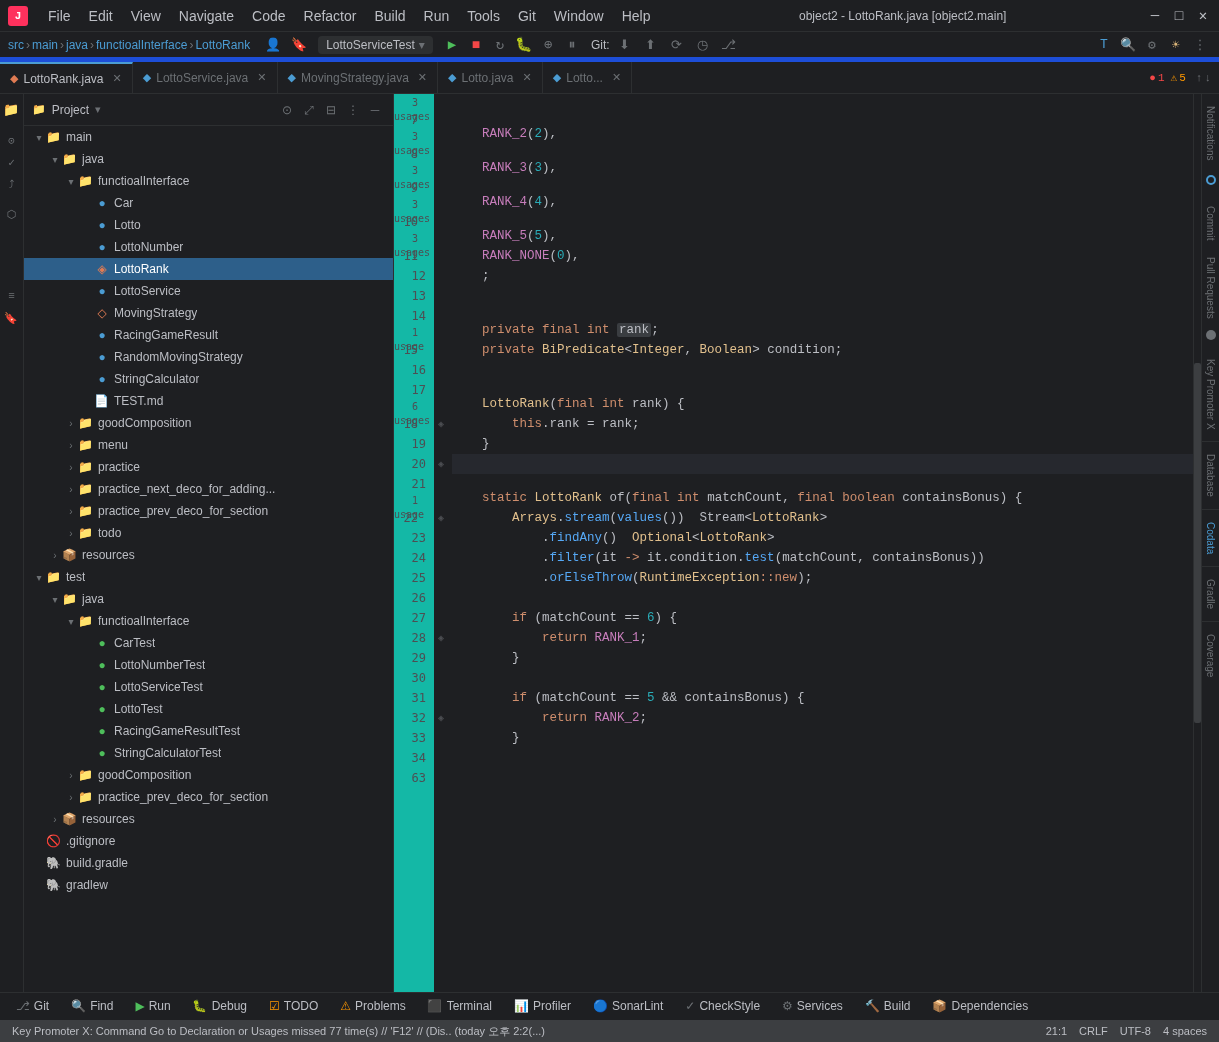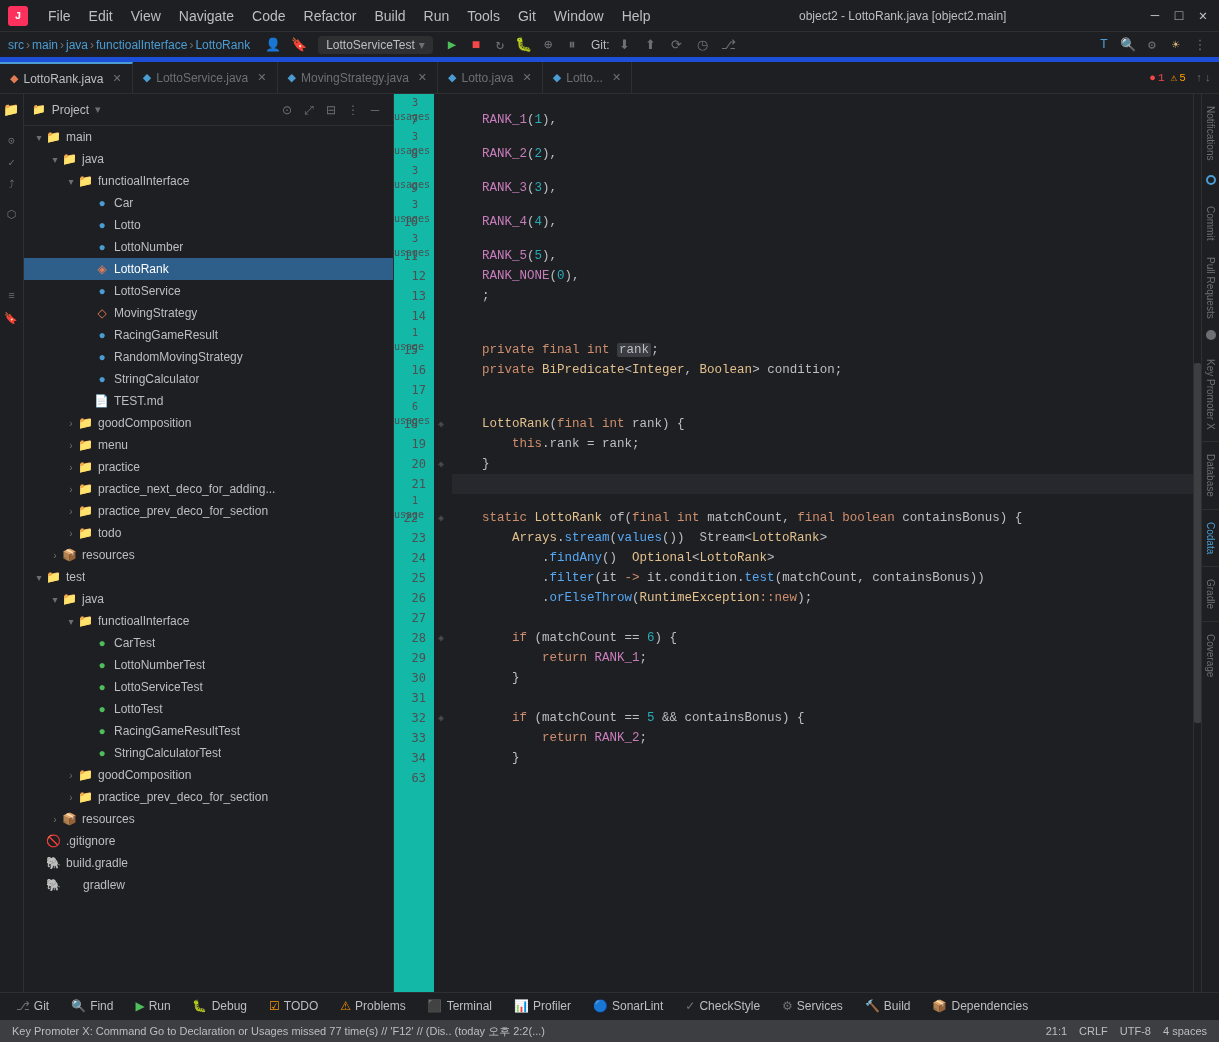--- a/index.html
+++ b/index.html
@@ -688,21 +688,21 @@
         <div class="tree-item">
     <span style="width:4px;display:inline-block;flex-shrink:0;"></span>
     <span class="tree-arrow" style="width:14px;flex-shrink:0;"></span>
     <span class="tree-icon" style="color:#4ebe5b">🐘</span>
     <span style="overflow:hidden;text-overflow:ellipsis;">build.gradle</span>
   </div>
         <div class="tree-item">
     <span style="width:4px;display:inline-block;flex-shrink:0;"></span>
     <span class="tree-arrow" style="width:14px;flex-shrink:0;"></span>
     <span class="tree-icon" style="color:#4ebe5b">🐘</span>
-    <span style="overflow:hidden;text-overflow:ellipsis;margin-left:17px;">gradlew</span>
+    <span style="overflow:hidden;text-overflow:ellipsis;">gradlew</span>
   </div>
       </div>
   </div>
 
   <div class="code-editor">
     <div class="code-content">
       <div class="line-numbers" id="line-numbers">
           <div style="height: 14px; line-height: 14px; font-size: 10px; color: rgb(77, 79, 83); text-align: right; padding-right: 8px;">3 usages</div>
           <div style="height: 20px; line-height: 20px; text-align: right; padding-right: 8px;">7</div>
           <div style="height: 14px; line-height: 14px; font-size: 10px; color: rgb(77, 79, 83); text-align: right; padding-right: 8px;">3 usages</div>
@@ -775,21 +775,20 @@
           <div class="gutter-mark" style="color: rgb(77, 79, 83);"></div>
           <div class="gutter-mark" style="color: rgb(77, 79, 83);"></div>
           <div class="gutter-mark" style="color: rgb(77, 79, 83);"></div>
           <div class="gutter-mark" style="color: rgb(77, 79, 83);">◈</div>
           <div class="gutter-mark" style="color: rgb(77, 79, 83);"></div>
           <div class="gutter-mark" style="color: rgb(77, 79, 83);"></div>
           <div class="gutter-mark" style="color: rgb(77, 79, 83);"></div>
         </div>
       <div class="code-lines" id="code-lines">
           <div style="height: 14px; line-height: 14px; font-size: 10px; color: rgb(77, 79, 83);"></div>
-          <div class="code-line">    <span style="color:#c77dbb">RANK_1</span>(<span class="num">1</span>),</div>
           <div style="height: 14px; line-height: 14px; font-size: 10px; color: rgb(77, 79, 83);"></div>
           <div class="code-line">    <span style="color:#c77dbb">RANK_2</span>(<span class="num">2</span>),</div>
           <div style="height: 14px; line-height: 14px; font-size: 10px; color: rgb(77, 79, 83);"></div>
           <div class="code-line">    <span style="color:#c77dbb">RANK_3</span>(<span class="num">3</span>),</div>
           <div style="height: 14px; line-height: 14px; font-size: 10px; color: rgb(77, 79, 83);"></div>
           <div class="code-line">    <span style="color:#c77dbb">RANK_4</span>(<span class="num">4</span>),</div>
           <div style="height: 14px; line-height: 14px; font-size: 10px; color: rgb(77, 79, 83);"></div>
           <div class="code-line">    <span style="color:#c77dbb">RANK_5</span>(<span class="num">5</span>),</div>
           <div class="code-line">    <span style="color:#c77dbb">RANK_NONE</span>(<span class="num">0</span>),</div>
           <div class="code-line">    ;</div>

